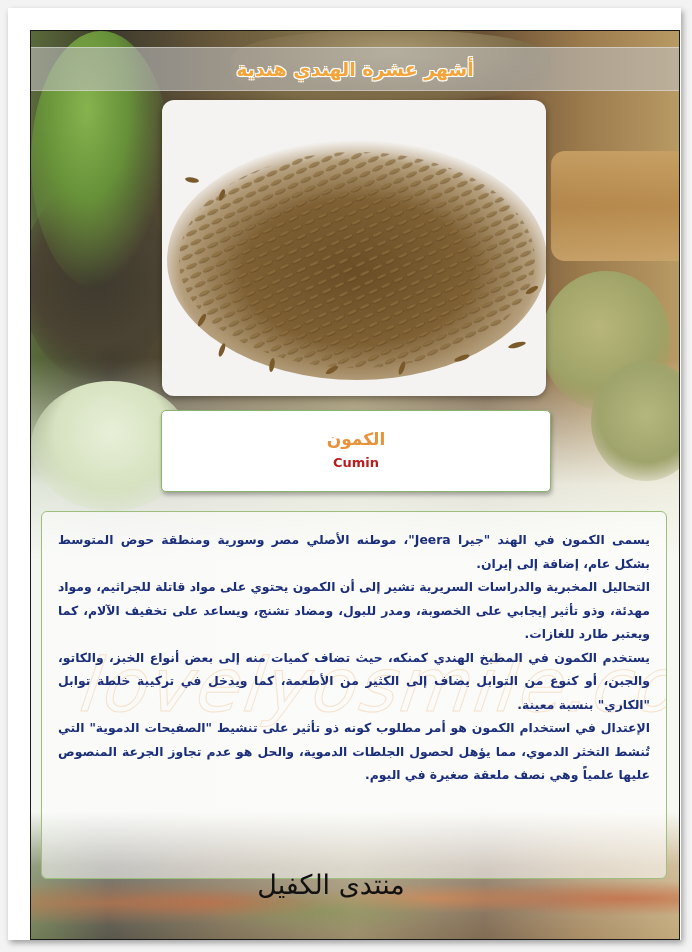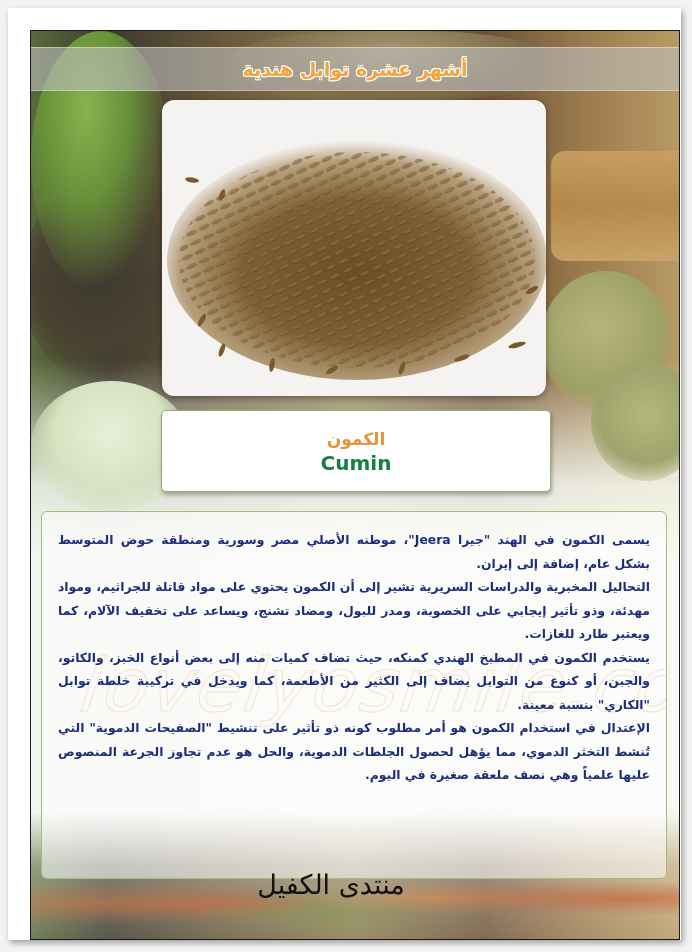--- a/index.html
+++ b/index.html
@@ -83,21 +83,21 @@
     border:1px solid #8cb36a;
     border-radius:5px;
     box-shadow: 1px 3px 4px rgba(0,0,0,0.3);
     display:flex; flex-direction:column; align-items:center; justify-content:center;
   }
   .name-ar {
     direction:rtl; color:#e8923a; font-weight:bold; font-size:17px; line-height:24px;
     font-family:"DejaVu Sans", sans-serif;
   }
   .name-en {
-    color:#15803d; font-weight:bold; font-size:20px; line-height:24px;
+    color:#b91c1c; font-weight:bold; font-size:13px; line-height:24px;
     font-family:"DejaVu Sans", sans-serif;
   }
 
   
   .text-panel {
     position:absolute; left:10px; top:480px; width:626px; height:368px;
     background: rgba(255,255,255,0.55);
     border:1px solid #9cbf7e;
     border-radius:6px;
     box-sizing:border-box;
@@ -141,21 +141,21 @@
     <div class="bg-blob bg-seeds-top"></div>
     <div class="bg-blob bg-pepper"></div>
     <div class="bg-blob bg-rosemary"></div>
     <div class="bg-blob bg-cinnamon"></div>
     <div class="bg-blob bg-nutmeg1"></div>
     <div class="bg-blob bg-nutmeg2"></div>
     <div class="bg-blob bg-fennel"></div>
     <div class="bg-blob bg-footer-spices"></div>
 
     <div class="title-band">
-      <span class="title-text">أشهر عشرة توابل هندية</span>
+      <span class="title-text">أشهر عشرة الهندي هندية</span>
     </div>
 
     <div class="photo-card">
       <svg class="cumin-pile" viewBox="0 0 384 270" xmlns="http://www.w3.org/2000/svg">
         <defs>
           <radialGradient id="pileG" cx="50%" cy="55%" r="55%">
             <stop offset="0%" stop-color="#6b4e26"></stop>
             <stop offset="55%" stop-color="#7e6034"></stop>
             <stop offset="85%" stop-color="#9a7b4a" stop-opacity="0.7"></stop>
             <stop offset="100%" stop-color="#b09068" stop-opacity="0"></stop>

